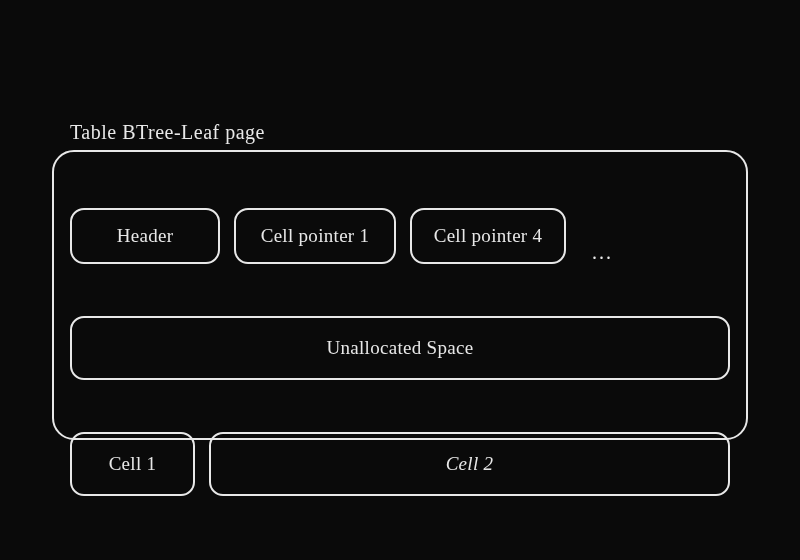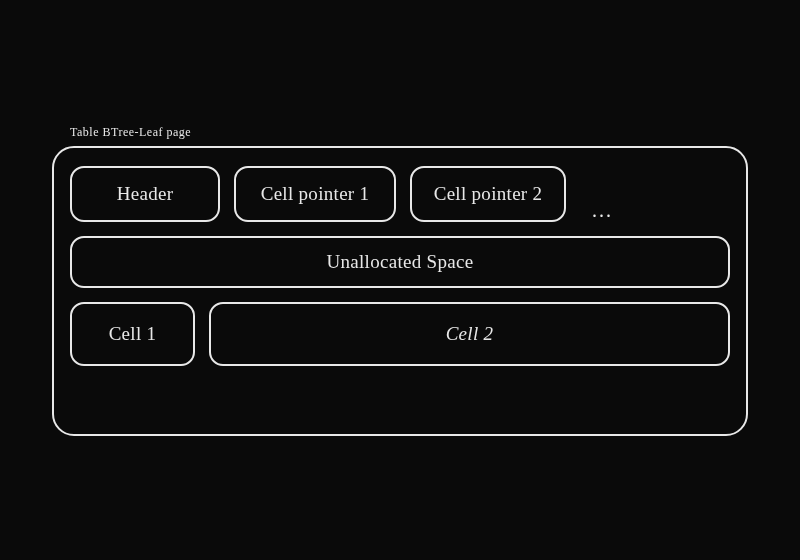--- a/index.html
+++ b/index.html
@@ -12,38 +12,39 @@
       height: 560px;
       background: #0a0a0a;
       font-family: "Comic Sans MS", "Segoe Script", cursive;
       color: #e8e8e8;
       display: flex;
       flex-direction: column;
       justify-content: center;
       padding: 40px 52px;
     }
     .title {
-      font-size: 12px;
+      font-size: 20px;
       margin-left: 18px;
       margin-bottom: 6px;
       letter-spacing: 0.5px;
     }
     .outer {
       border: 2.5px solid #e8e8e8;
       border-radius: 22px;
       padding: 18px 16px 18px 16px;
       height: 290px;
       display: flex;
       flex-direction: column;
       gap: 14px;
     }
     .row {
       display: flex;
       gap: 14px;
       align-items: flex-end;
+      margin-top: 38px;
     }
     .box {
       border: 2.5px solid #e8e8e8;
       border-radius: 14px;
       display: flex;
       align-items: center;
       justify-content: center;
       font-size: 19px;
       height: 56px;
       letter-spacing: 0.3px;
@@ -51,36 +52,36 @@
     .header-box { width: 150px; }
     .ptr-box { width: 162px; }
     .ptr-box2 { width: 156px; }
     .ellipsis {
       font-size: 20px;
       margin-left: 12px;
       letter-spacing: 2px;
     }
     .unalloc {
       width: 100%;
-      height: 52px;
+      height: 64px;
     }
     .cell1 { width: 125px; height: 64px; }
     .cell2 { flex: 1; height: 64px; font-style: italic; }
   </style>
 </head>
 <body>
 
 <div class="title">Table BTree-Leaf page</div>
 
 <div class="outer">
 
   <div class="row">
     <div class="box header-box">Header</div>
     <div class="box ptr-box">Cell pointer 1</div>
-    <div class="box ptr-box2">Cell pointer 2</div>
+    <div class="box ptr-box2">Cell pointer 4</div>
     <div class="ellipsis">...</div>
   </div>
 
   <div class="row">
     <div class="box unalloc">Unallocated Space</div>
   </div>
 
   <div class="row">
     <div class="box cell1">Cell 1</div>
     <div class="box cell2">Cell 2</div>

